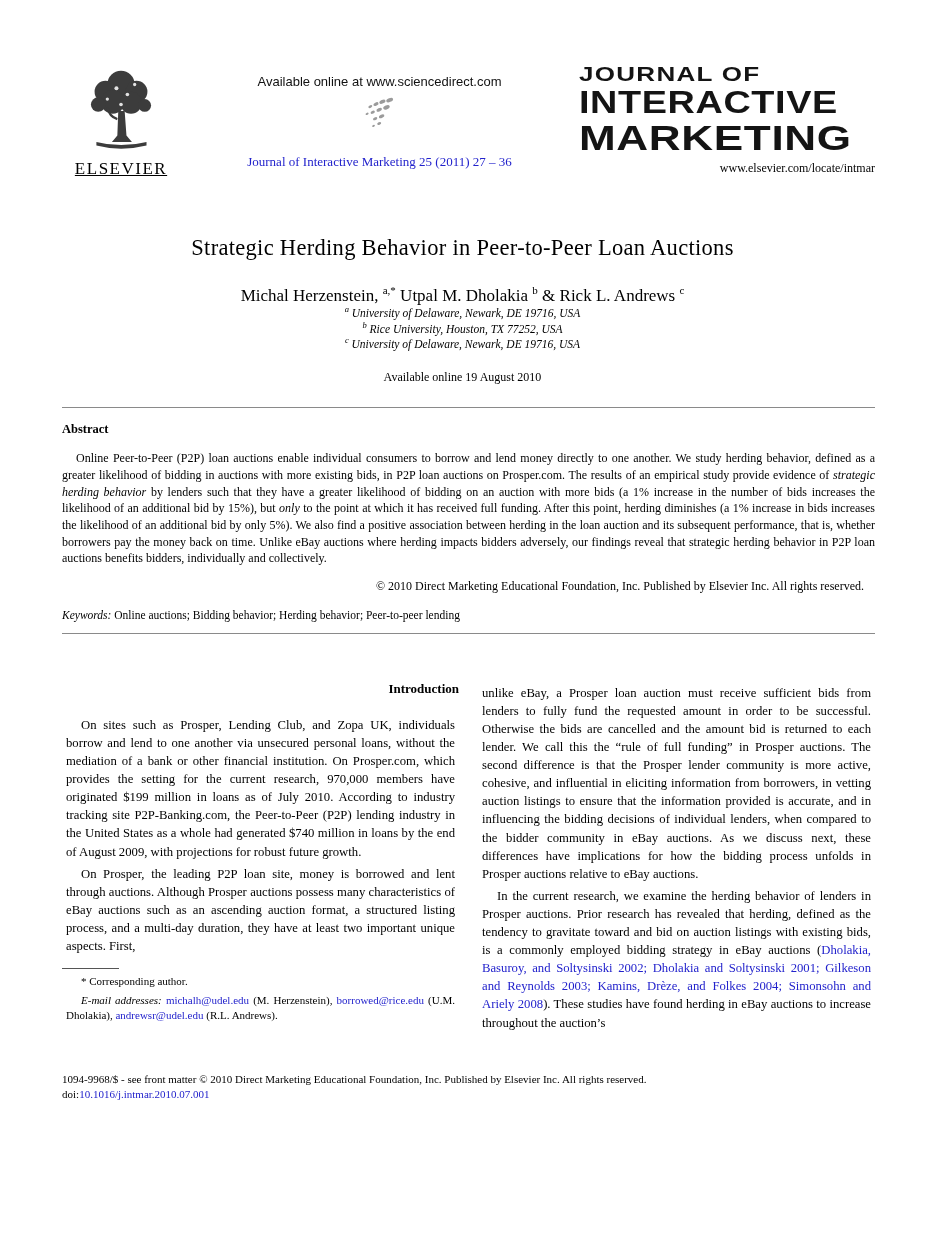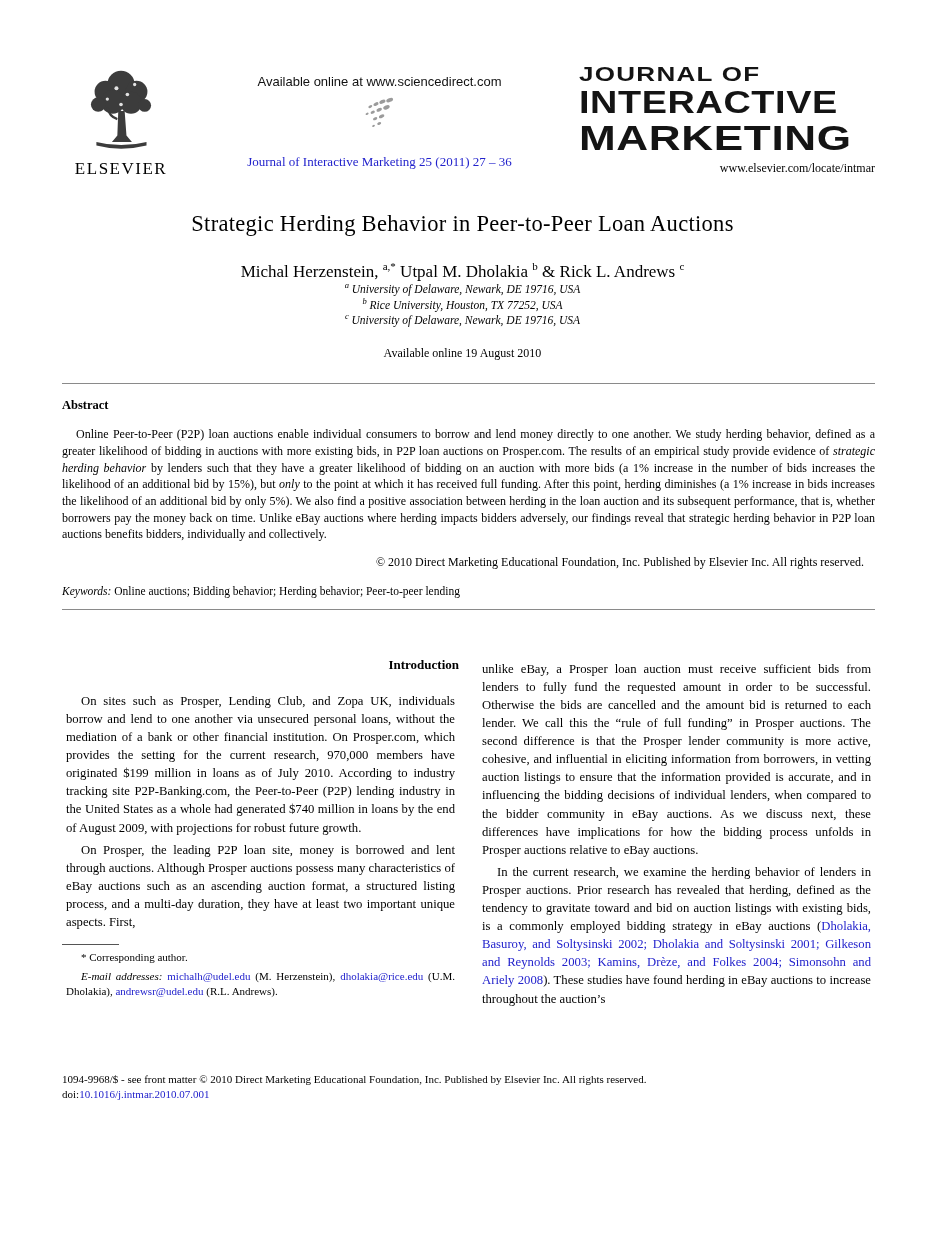--- a/index.html
+++ b/index.html
@@ -10,35 +10,35 @@
     position: relative;
     width: 925px; height: 1234px;
     margin: 0 auto;
     background: #fff;
     color: #000;
     font-family: "Liberation Serif", serif;
     overflow: hidden;
   }
   
   .header { display:flex; justify-content:space-between; align-items:flex-start; margin:66px 50px 0 62px; }
-  .header-left { width:118px; text-align:center; }
+  .header-left { width:118px; text-align:center;text-decoration:underline; }
   .elsevier-label { font-size:17px; letter-spacing:1.5px; margin-top:1px; }
   .header-center { flex:1; text-align:center; padding-top:8px; }
   .avail-online { font-family:"Liberation Sans", sans-serif; font-size:13px; color:#111; }
   .sd-row { margin-top:7px; display:flex; align-items:center; justify-content:center; gap:5px; }
   .sd-name { font-family:"Liberation Sans", sans-serif; font-size:28px; font-weight:600; color:#2e2e2e; letter-spacing:-0.5px; }
   .citation { margin-top:20px; font-size:13px; color:var(--link); cursor:pointer; }
   .header-right { width:296px; font-family:"Liberation Sans", sans-serif; font-weight:700; color:#141414; margin-top:-4px; }
   .jl { display:block; transform-origin:left top; white-space:nowrap; }
   .jl1 { font-size:20px; line-height:24px; letter-spacing:1px; transform:scaleX(1.30); }
   .jl2 { font-size:31px; line-height:33px; letter-spacing:0.5px; transform:scaleX(1.22); }
   .jl3 { font-size:35px; line-height:37px; letter-spacing:0.5px; transform:scaleX(1.26); }
   .journal-url { font-family:"Liberation Serif", serif; font-weight:400; font-size:12px; text-align:right; margin-top:5px; color:#000; }
   
-  .article-title { text-align:center; font-size:22.5px; margin-top:32px; letter-spacing:0.3px; }
+  .article-title { text-align:center; font-size:22.5px; margin-top:56px; letter-spacing:0.3px; }
   .authors { text-align:center; font-size:17px; margin-top:25px; }
   .authors sup { font-size:11px; }
   .affiliations { text-align:center; font-style:italic; font-size:11.5px; margin-top:0; line-height:15.5px; }
   .affiliations sup { font-size:8.5px; }
   .avail-date { text-align:center; font-size:12px; margin-top:17px; }
   
   .rule { border:none; border-top:1px solid #8a8a8a; margin:22px 50px 0 62px; height:0; }
   .rule2 { margin-top:10px; }
   
   .abstract { margin:0 50px 0 62px; font-size:12px; line-height:16.7px; text-align:justify; }
@@ -165,21 +165,21 @@
   <div class="columns">
 
     <div class="col">
       <div class="intro-heading">Introduction</div>
       <p>On sites such as Prosper, Lending Club, and Zopa UK, individuals borrow and lend to one another via unsecured personal loans, without the mediation of a bank or other financial institution. On Prosper.com, which provides the setting for the current research, 970,000 members have originated $199 million in loans as of July 2010. According to industry tracking site P2P-Banking.com, the Peer-to-Peer (P2P) lending industry in the United States as a whole had generated $740 million in loans by the end of August 2009, with projections for robust future growth.</p>
       <p>On Prosper, the leading P2P loan site, money is borrowed and lent through auctions. Although Prosper auctions possess many characteristics of eBay auctions such as an ascending auction format, a structured listing process, and a multi-day duration, they have at least two important unique aspects. First,</p>
 
       <div class="footnote">
         <div class="footnote-rule"></div>
         <p class="fn-line1">* Corresponding author.</p>
-        <p class="fn-emails"><i>E-mail addresses:</i> <span class="link">michalh@udel.edu</span><span> (M. Herzenstein), </span><span class="link">dholakia@rice.edu</span><span> (U.M. Dholakia), </span><span class="link">andrewsr@udel.edu</span><span> (R.L. Andrews).</span></p>
+        <p class="fn-emails"><i>E-mail addresses:</i> <span class="link">michalh@udel.edu</span><span> (M. Herzenstein), </span><span class="link">borrowed@rice.edu</span><span> (U.M. Dholakia), </span><span class="link">andrewsr@udel.edu</span><span> (R.L. Andrews).</span></p>
       </div>
     </div>
 
     <div class="col">
       <p class="no-indent">unlike eBay, a Prosper loan auction must receive sufficient bids from lenders to fully fund the requested amount in order to be successful. Otherwise the bids are cancelled and the amount bid is returned to each lender. We call this the “rule of full funding” in Prosper auctions. The second difference is that the Prosper lender community is more active, cohesive, and influential in eliciting information from borrowers, in vetting auction listings to ensure that the information provided is accurate, and in influencing the bidding decisions of individual lenders, when compared to the bidder community in eBay auctions. As we discuss next, these differences have implications for how the bidding process unfolds in Prosper auctions relative to eBay auctions.</p>
       <p><span>In the current research, we examine the herding behavior of lenders in Prosper auctions. Prior research has revealed that herding, defined as the tendency to gravitate toward and bid on auction listings with existing bids, is a commonly employed bidding strategy in eBay auctions (</span><span class="link">Dholakia, Basuroy, and Soltysinski 2002; Dholakia and Soltysinski 2001; Gilkeson and Reynolds 2003; Kamins, Drèze, and Folkes 2004; Simonsohn and Ariely 2008</span><span>). These studies have found herding in eBay auctions to increase throughout the auction’s</span></p>
     </div>
   </div>
 
   <div class="footer">

